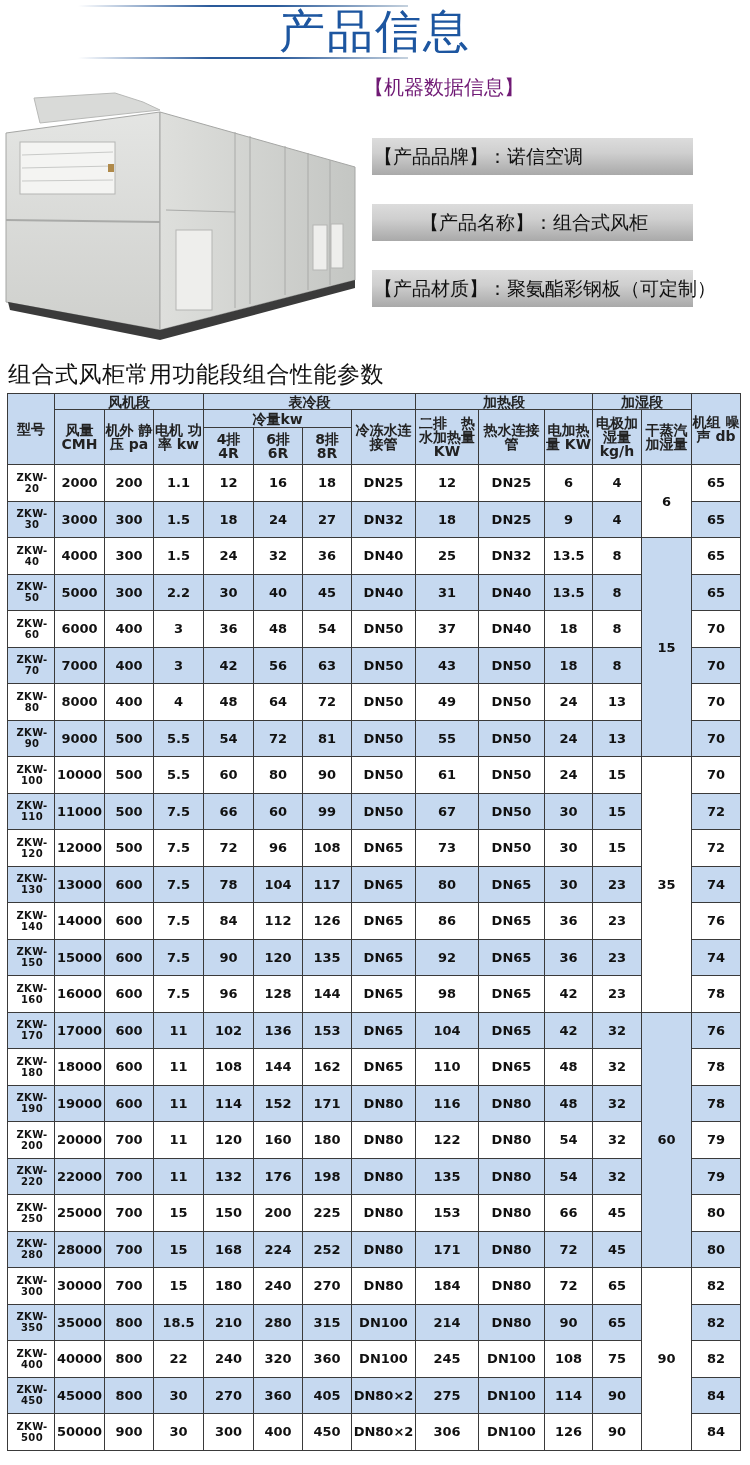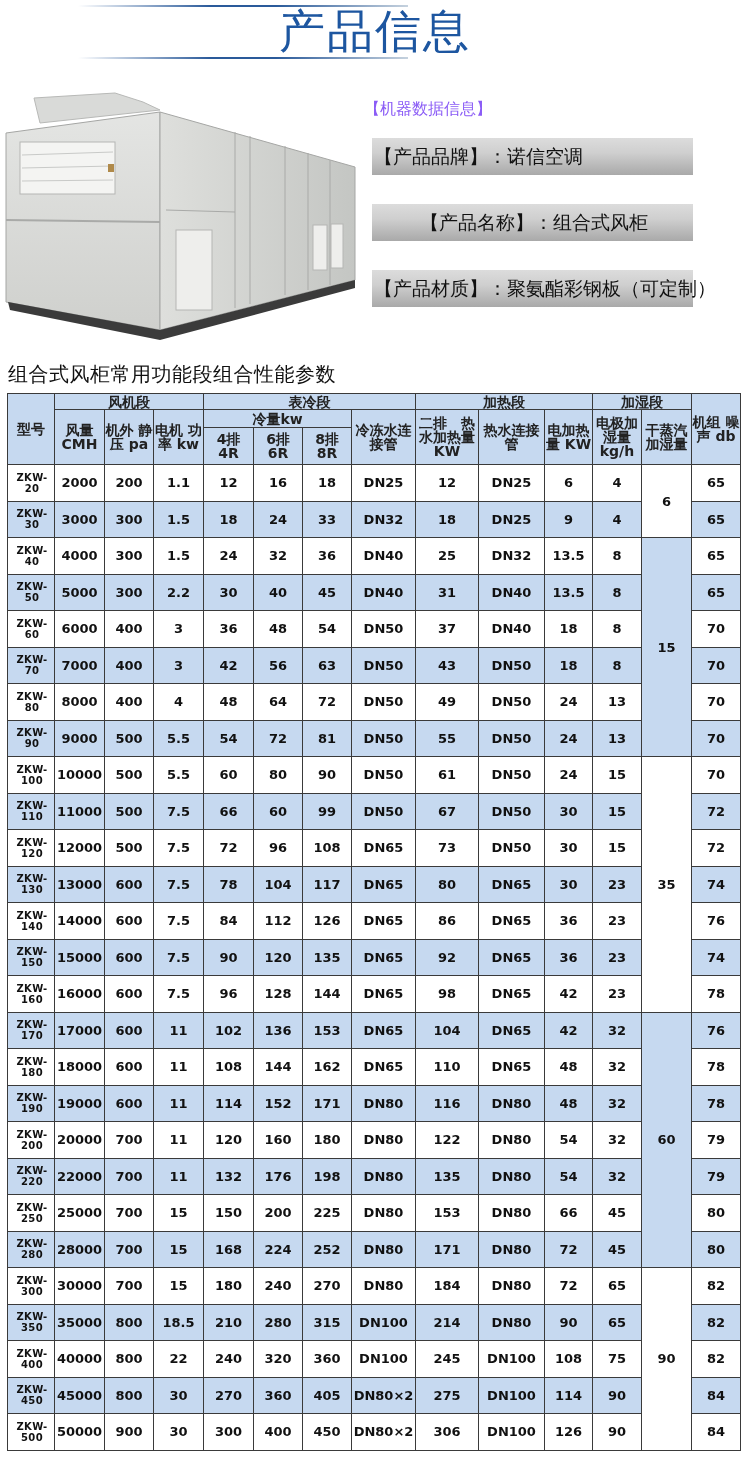--- a/index.html
+++ b/index.html
@@ -12,29 +12,29 @@
     background: linear-gradient(to right, rgba(255,255,255,0), #2a5a9a 40%, #2a5a9a 60%, rgba(160,180,200,0.6)); }
   .banner .line.top { top: 5px; }
   .banner .line.bottom { top: 57px; }
   .banner .title { position: absolute; left: 0; width: 750px; top: 4px; text-align: center;
     font-size: 46px; line-height: 54px; color: #1d56a0; letter-spacing: 2px; }
 
   
   .product-img { position: absolute; left: 0; top: 80px; width: 365px; height: 265px; }
 
   
-  .info-heading { position: absolute; left: 364px; top: 96px; font-size: 16px; color: #8b5cf6; line-height: 26px; }
+  .info-heading { position: absolute; left: 364px; top: 74px; font-size: 20px; color: #701a75; line-height: 26px; }
   .info-bar { position: absolute; left: 372px; width: 321px; height: 37px;
     background: linear-gradient(to bottom, #dcdcdc 0%, #cfcfcf 40%, #a9a9a9 100%);
     font-size: 19px; line-height: 37px; padding-left: 2px; color: #111; white-space: nowrap; }
   .info-bar.b1 { top: 138px; }
   .info-bar.b2 { top: 204px; padding-left: 48px; }
   .info-bar.b3 { top: 270px; }
 
-  .table-title { position: absolute; left: 8px; top: 359px; font-size: 20px; line-height: 30px; color: #111; letter-spacing: 0.5px; text-align: right; }
+  .table-title { position: absolute; left: 8px; top: 359px; font-size: 23px; line-height: 30px; color: #111; letter-spacing: 0.5px; text-align: right; }
 
   
   table.spec { position: absolute; left: 7px; top: 393px; border-collapse: collapse; table-layout: fixed;
     font-family: "DejaVu Sans", "Liberation Sans", sans-serif; }
   table.spec td { border: 1px solid #3a3a3a; text-align: center; vertical-align: middle; padding: 0; overflow: hidden; }
   table.spec thead td { background: #c6d9f0; font-size: 14px; font-weight: bold; line-height: 14px; color: #222; }
   table.spec tbody td { font-size: 13px; color: #111; height: 36.5px; }
   table.spec tbody td.model { font-size: 10px; font-weight: bold; letter-spacing: 0.3px; text-align: center; padding-left: 2px; }
   table.spec tbody tr.blue td { background: #c6d9f0; }
   table.spec tbody td.m-white { background: #ffffff !important; }
@@ -161,21 +161,21 @@
         <td rowspan="2" class="strong m-white">6</td>
         <td class="strong">65</td>
       </tr>
       <tr class="blue">
         <td class="model">ZKW-30</td>
         <td class="strong">3000</td>
         <td class="strong">300</td>
         <td class="strong">1.5</td>
         <td class="strong">18</td>
         <td class="strong">24</td>
-        <td class="strong">33</td>
+        <td class="strong">27</td>
         <td class="strong">DN32</td>
         <td class="strong">18</td>
         <td class="strong">DN25</td>
         <td class="strong">9</td>
         <td class="strong">4</td>
         <td class="strong">65</td>
       </tr>
       <tr>
         <td class="model">ZKW-40</td>
         <td class="strong">4000</td>

